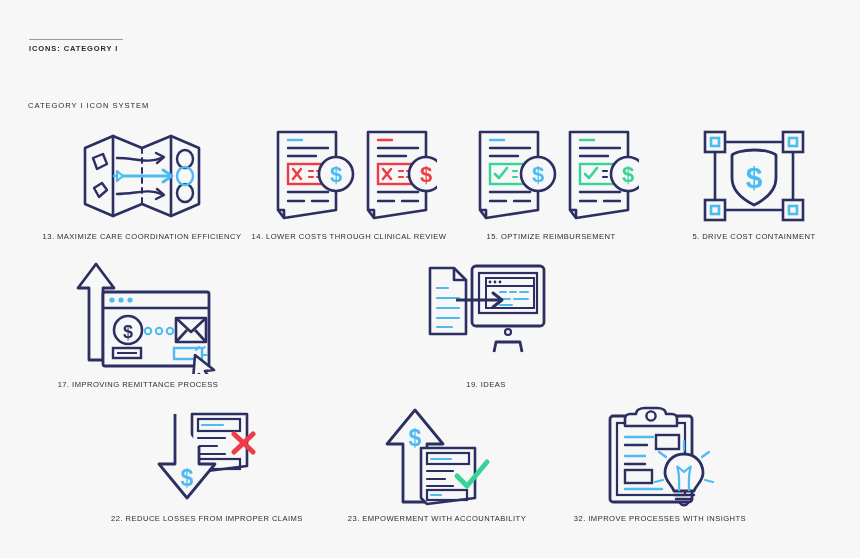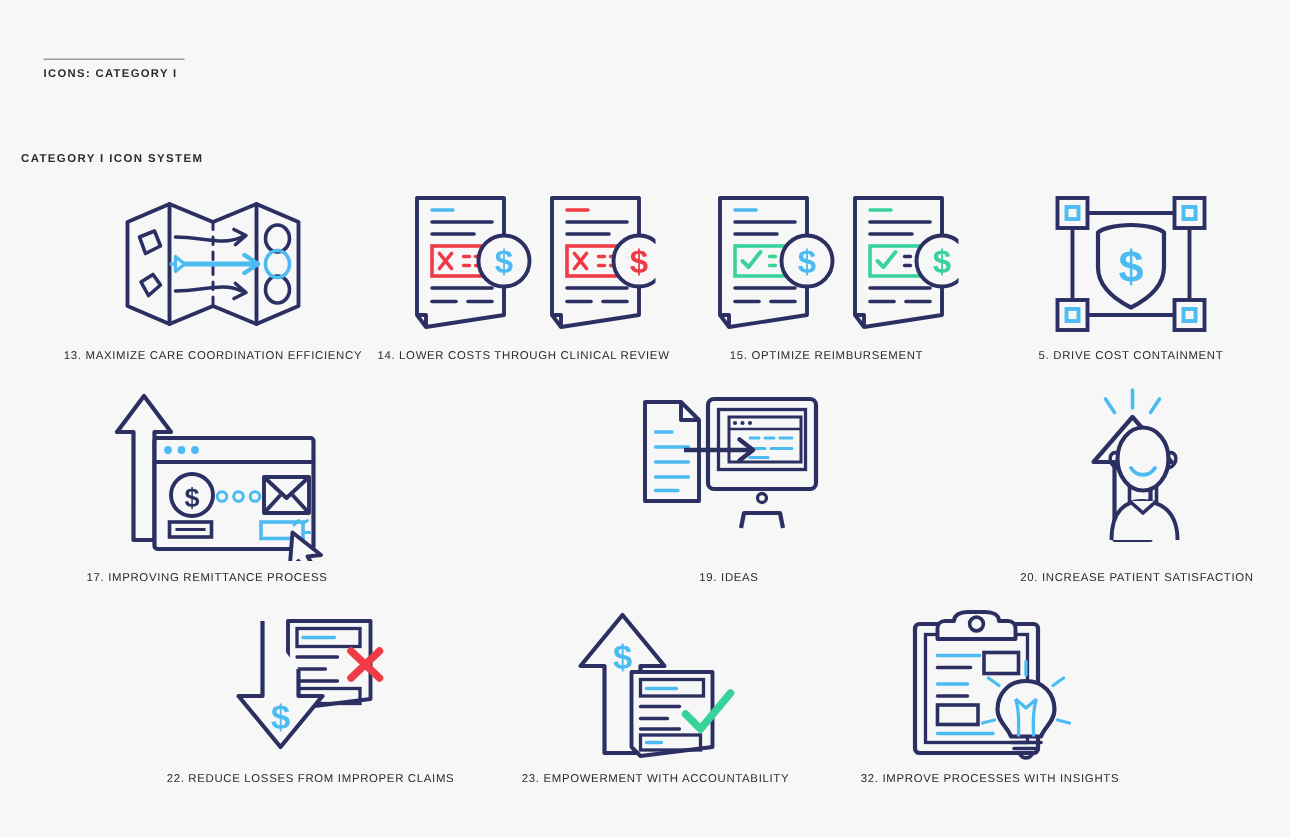--- a/index.html
+++ b/index.html
@@ -35,24 +35,24 @@
     left: 29px;
     top: 44px;
     font-size: 7.5px;
     font-weight: bold;
     letter-spacing: 0.9px;
     color: #2b2b2b;
     white-space: nowrap;
   }
   .section-title {
     position: absolute;
-    left: 14px;
+    left: 28px;
     top: 101px;
     font-size: 7.6px;
-    font-weight: bold;
+    font-weight: normal;
     letter-spacing: 0.95px;
     color: #2b2b2b;
     white-space: nowrap;
   }
   
   .cell {
     position: absolute;
     display: flex;
     flex-direction: column;
     align-items: center;
@@ -306,38 +306,20 @@
         <line x1="76" y1="49" x2="88" y2="49"></line>
       </g>
       <line x1="32" y1="44" x2="76" y2="44" stroke="#2b2f61" stroke-width="3"></line>
       <path d="M69 37 L78 44 L69 51" fill="none" stroke="#2b2f61" stroke-width="3" stroke-linecap="round" stroke-linejoin="round"></path>
       <circle cx="84" cy="76" r="3" fill="none" stroke="#2b2f61" stroke-width="2.2"></circle>
       <path d="M70 96 L72 86 L96 86 L98 96" fill="none" stroke="#2b2f61" stroke-width="2.8" stroke-linejoin="round"></path>
     </svg>
     <div class="caption">19. IDEAS</div>
   </div>
 
-  <div class="cell r2" style="left:660px; width:196px;">
-    <svg class="art" width="110" height="118" viewBox="0 0 110 118">
-      <g stroke="#4bbbf2" stroke-width="2.4" stroke-linecap="round">
-        <line x1="52" y1="4" x2="52" y2="16"></line>
-        <line x1="34" y1="10" x2="40" y2="19"></line>
-        <line x1="70" y1="10" x2="64" y2="19"></line>
-      </g>
-      <path d="M52 22 L78 52 L64 52 L64 104 L40 104 L40 52 L26 52 Z" fill="#f7f7f7" stroke="#2b2f61" stroke-width="2.8" stroke-linejoin="round"></path>
-      <path d="M38 104 C 38 84, 48 78, 58 78 C 70 78, 82 84, 82 104" fill="#f7f7f7" stroke="#2b2f61" stroke-width="2.6" stroke-linejoin="round"></path>
-      <path d="M50 64 L50 80 M68 64 L68 80" fill="none" stroke="#2b2f61" stroke-width="2.4"></path>
-      <path d="M50 78 L59 86 L68 78" fill="#f7f7f7" stroke="#2b2f61" stroke-width="2.4" stroke-linejoin="round"></path>
-      <ellipse cx="59" cy="50" rx="17" ry="21" fill="#f7f7f7" stroke="#2b2f61" stroke-width="2.8"></ellipse>
-      <path d="M42 46 C 36 44, 35 54, 42 56" fill="none" stroke="#2b2f61" stroke-width="2.4"></path>
-      <path d="M76 46 C 82 44, 83 54, 76 56" fill="none" stroke="#2b2f61" stroke-width="2.4"></path>
-      <path d="M51 56 C 55 62, 63 62, 67 56" fill="none" stroke="#4bbbf2" stroke-width="2.6" stroke-linecap="round"></path>
-    </svg>
-    <div class="caption">20. INCREASE PATIENT SATISFACTION</div>
-  </div>
 
   <div class="cell r3" style="left:105px; width:204px;">
     <svg class="art" width="120" height="104" viewBox="0 0 120 104">
       <path d="M45 10 L100 10 L100 62 L52 68 L45 62 Z" fill="#f7f7f7" stroke="#2b2f61" stroke-width="2.6" stroke-linejoin="round"></path>
       <rect x="51" y="15" width="42" height="12" fill="none" stroke="#2b2f61" stroke-width="2.2"></rect>
       <line x1="55" y1="21" x2="76" y2="21" stroke="#4bbbf2" stroke-width="2.2" stroke-linecap="round"></line>
       <g stroke="#2b2f61" stroke-width="2.2" stroke-linecap="round">
         <line x1="51" y1="34" x2="78" y2="34"></line>
         <line x1="51" y1="42" x2="70" y2="42"></line>
         <line x1="51" y1="50" x2="78" y2="50"></line>

